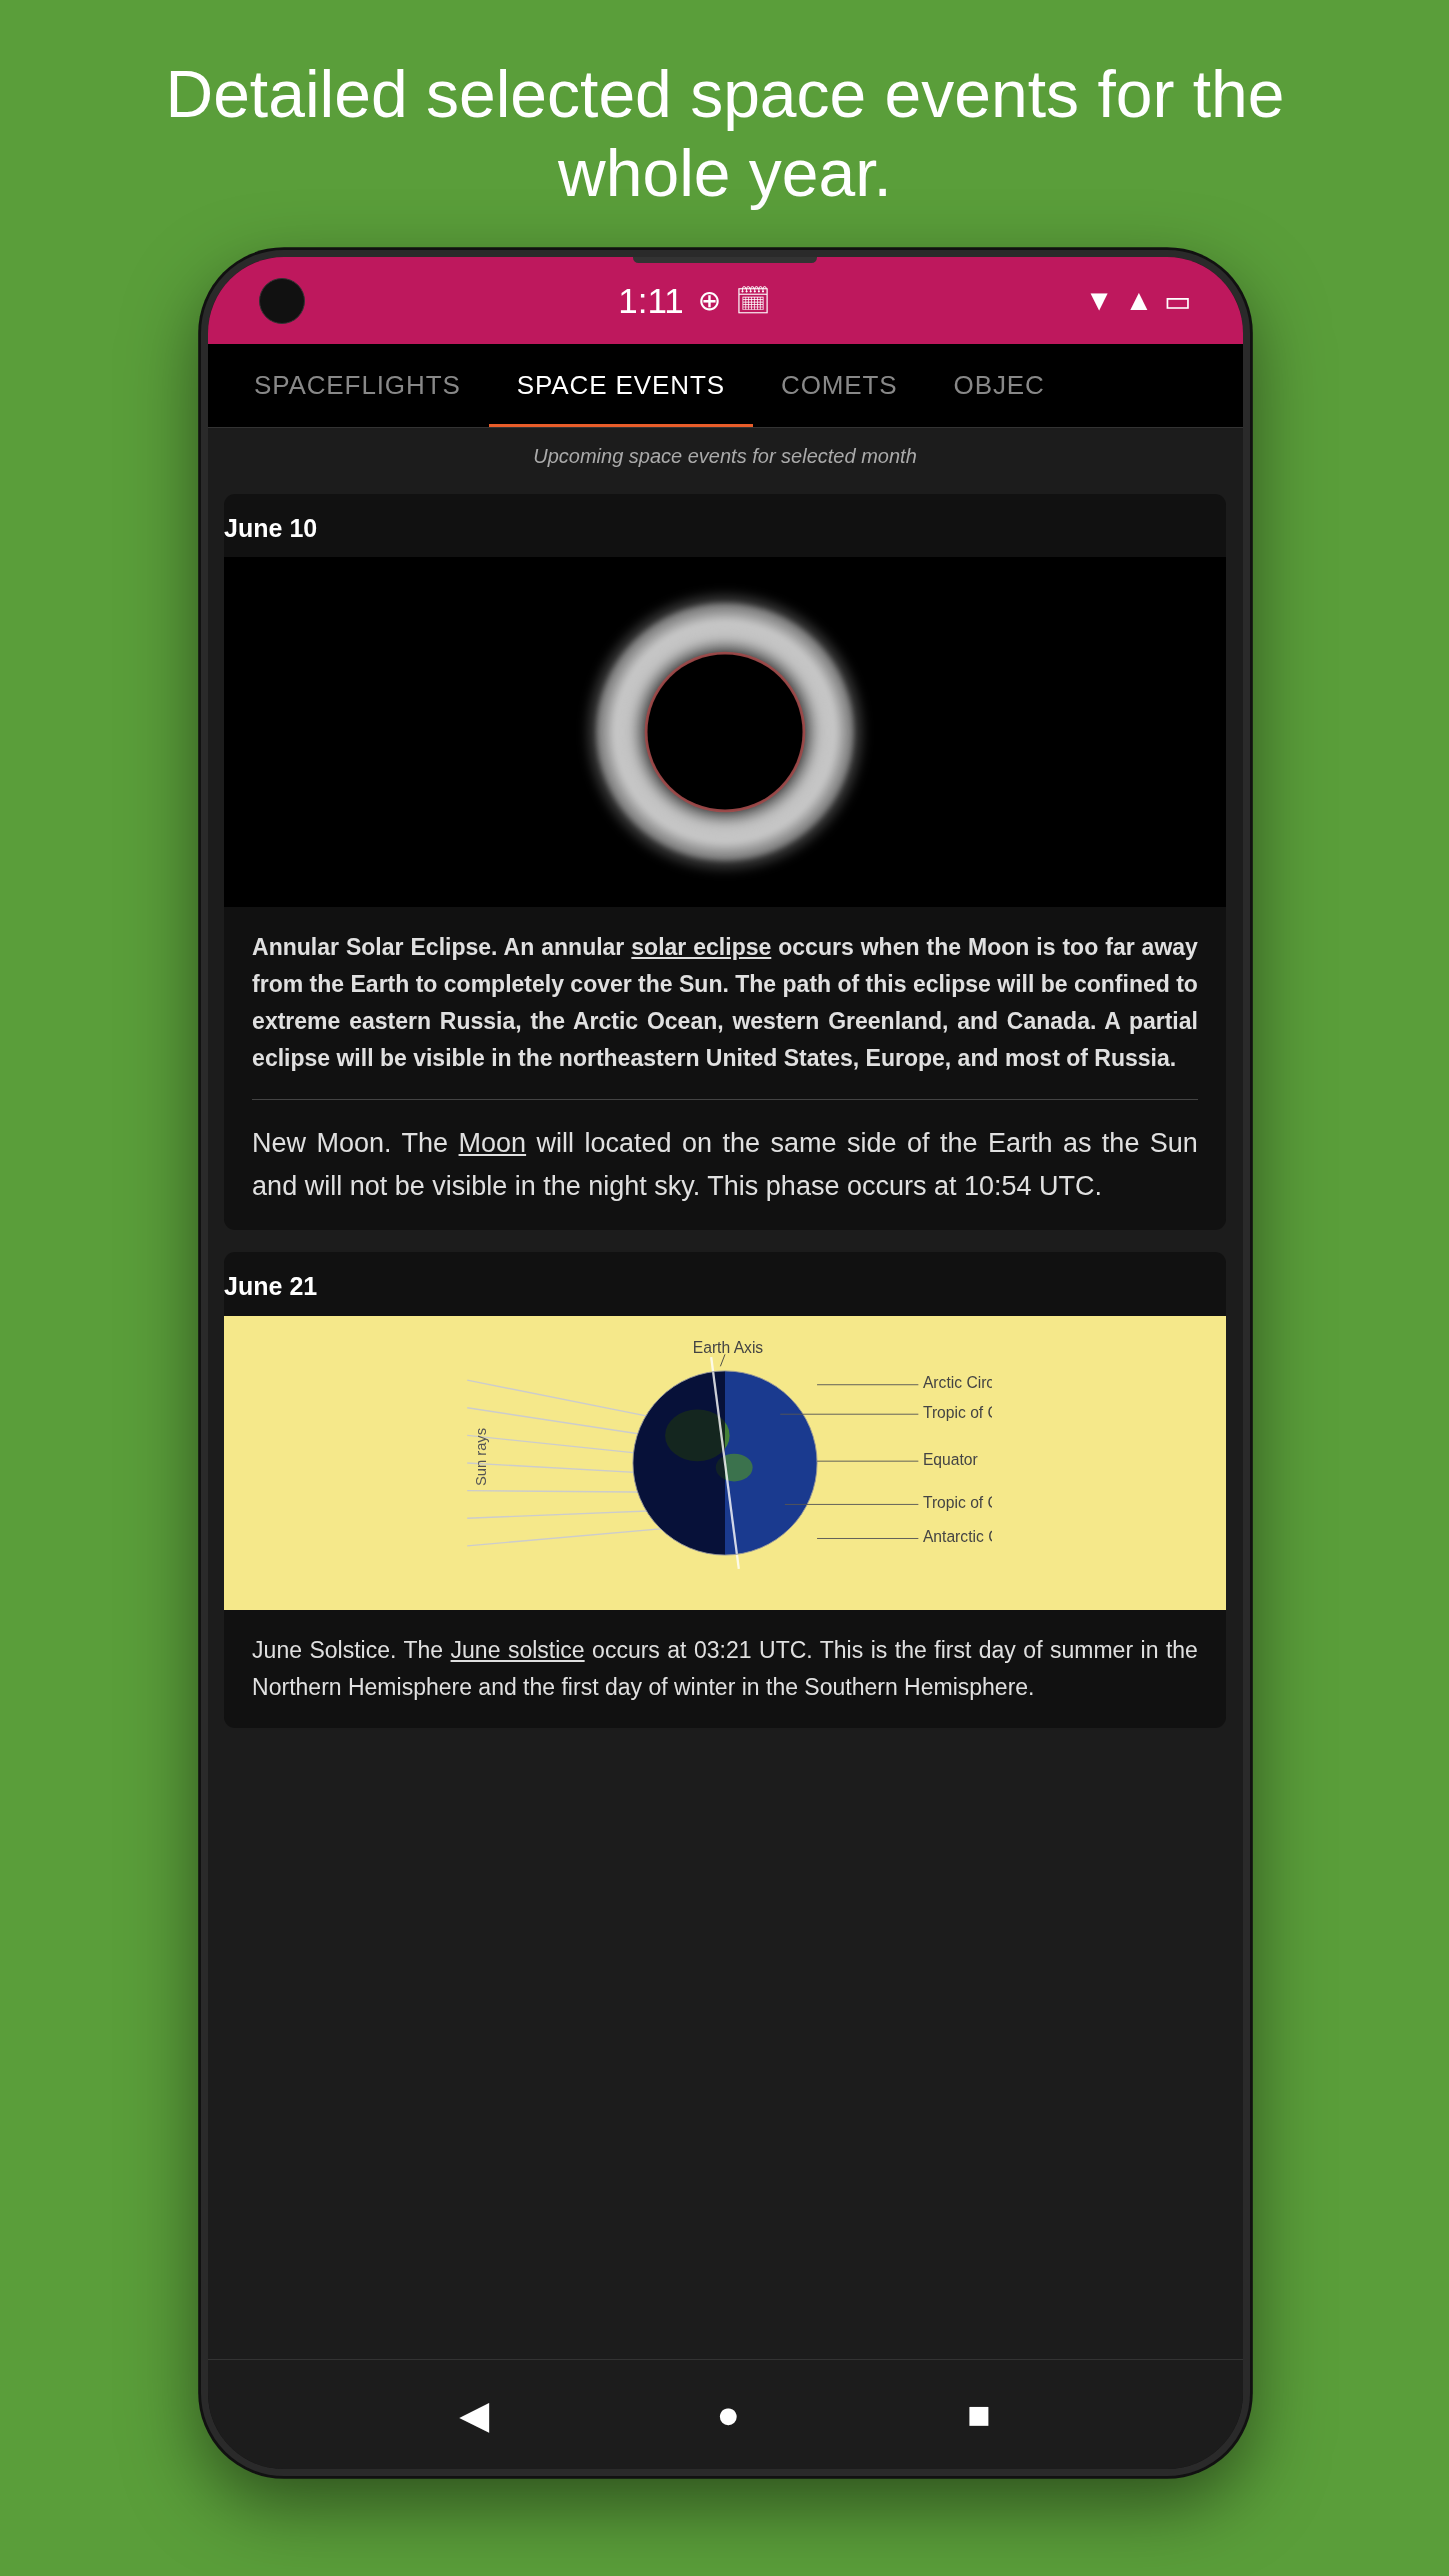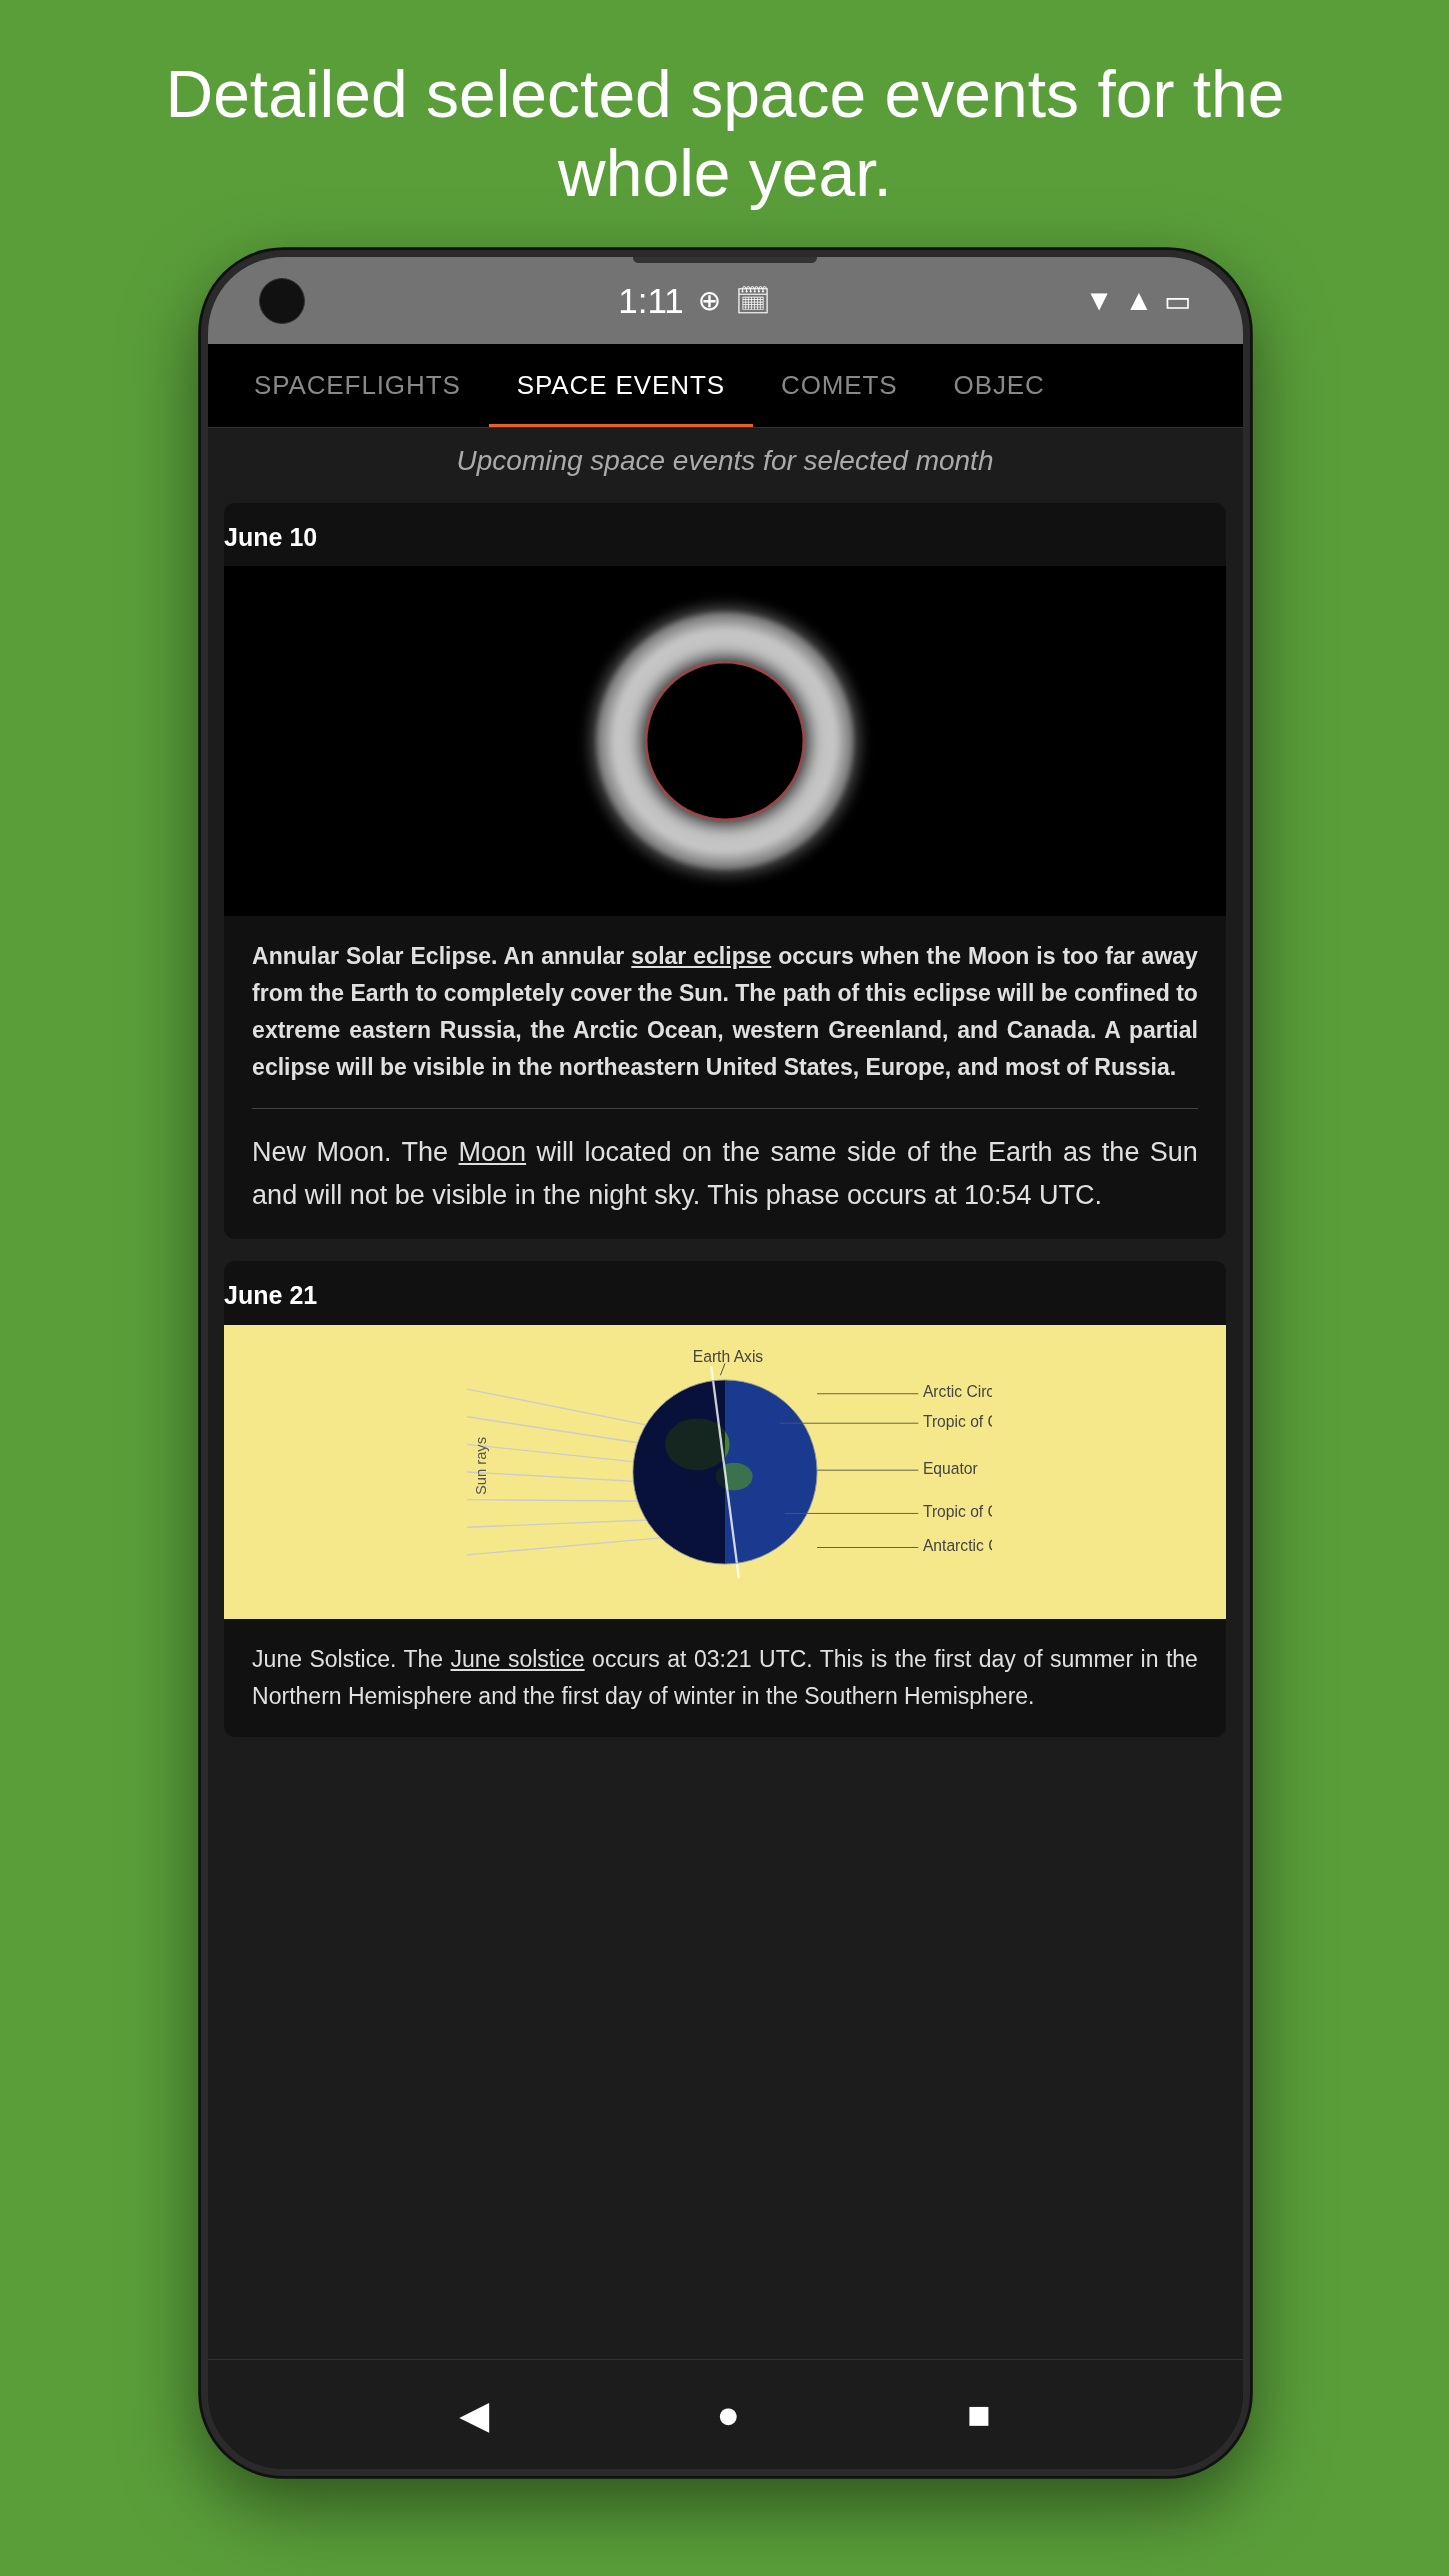--- a/index.html
+++ b/index.html
@@ -27,21 +27,21 @@
       background: #1a1a1a;
       border-radius: 83px;
       border: 7.4px solid #2a2a2a;
       position: relative;
       box-shadow: 0 0 0 2.8px #111, 0 28px 74px rgba(0,0,0,0.5);
       overflow: hidden;
       display: flex;
       flex-direction: column;
     }
     .phone-top-bar {
-      background: #737373;
+      background: #be185d;
       height: 87px;
       display: flex;
       align-items: center;
       justify-content: space-between;
       padding: 0 51px;
       flex-shrink: 0;
     }
     .camera-cutout {
       width: 46px;
       height: 46px;
@@ -107,21 +107,21 @@
       left: 0;
       right: 0;
       height: 3.7px;
       background: #e85d2a;
     }
     .subtitle-bar {
       background: #1c1c1c;
       text-align: center;
       padding: 16.6px 0;
       color: #aaa;
-      font-size: 28px;
+      font-size: 20px;
       font-style: italic;
       flex-shrink: 0;
     }
     .scroll-content {
       flex: 1;
       overflow: hidden;
       display: flex;
       flex-direction: column;
       gap: 0;
     }

